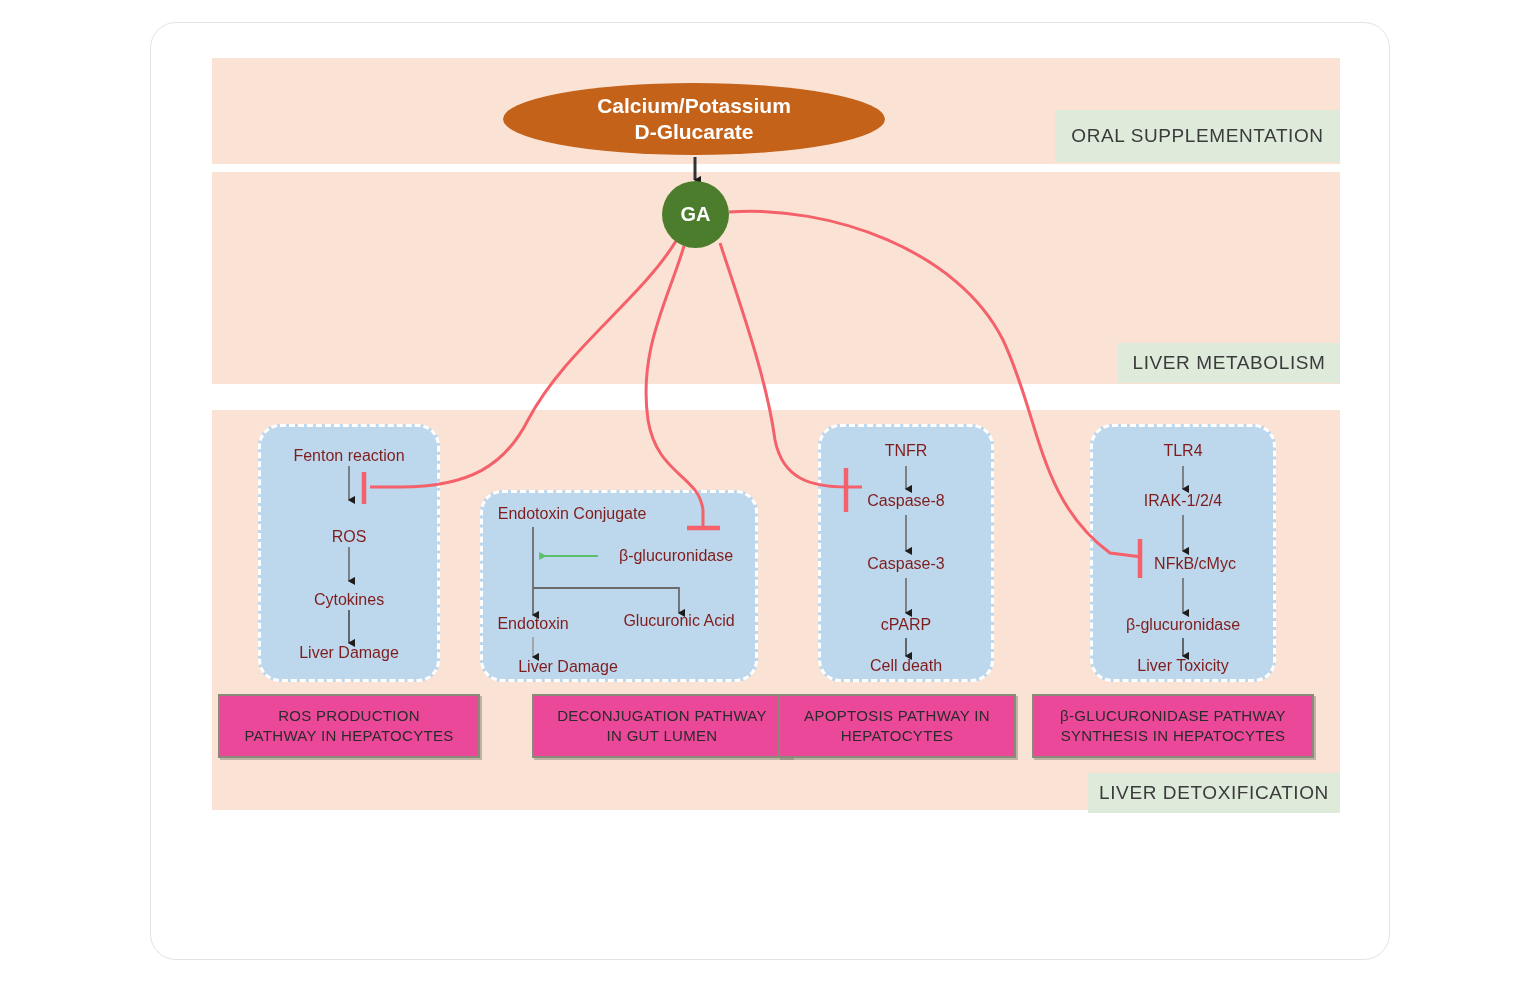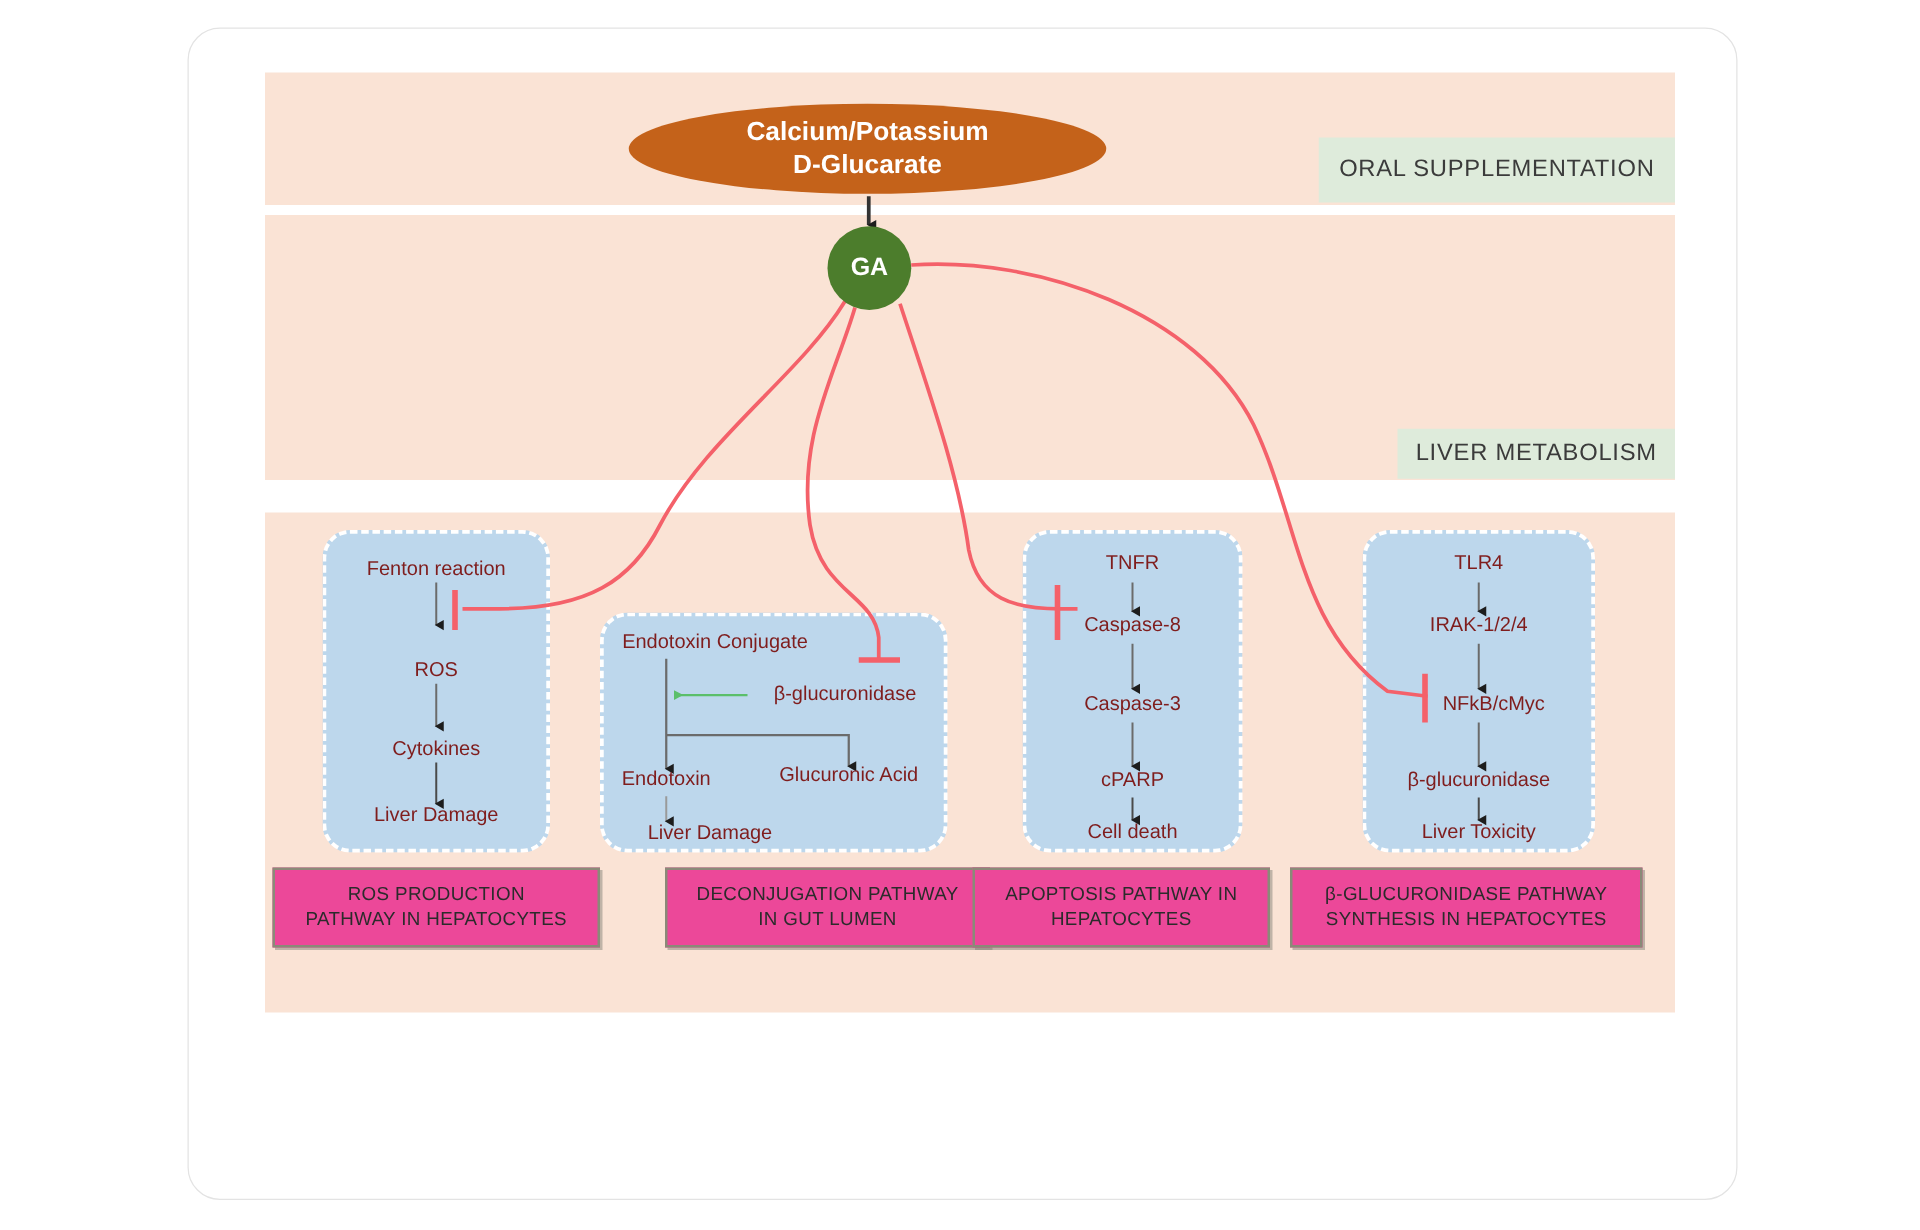--- a/index.html
+++ b/index.html
@@ -162,20 +162,21 @@
 <div id="canvas">
 
   <div class="card"></div>
 
   <div class="band" id="band-oral"></div>
   <div class="band" id="band-liver"></div>
   <div class="band" id="band-detox"></div>
 
   <div class="section-label" id="label-oral">ORAL  SUPPLEMENTATION</div>
   <div class="section-label" id="label-liver">LIVER METABOLISM</div>
+  <div class="section-label" id="label-detox">LIVER DETOXIFICATION</div>
 
   <div class="ellipse">
     <span>Calcium/Potassium</span>
     <span>D-Glucarate</span>
   </div>
 
   <div class="pbox" id="pbox-ros"></div>
   <div class="pbox" id="pbox-deconj"></div>
   <div class="pbox" id="pbox-apopt"></div>
   <div class="pbox" id="pbox-bgluc"></div>

